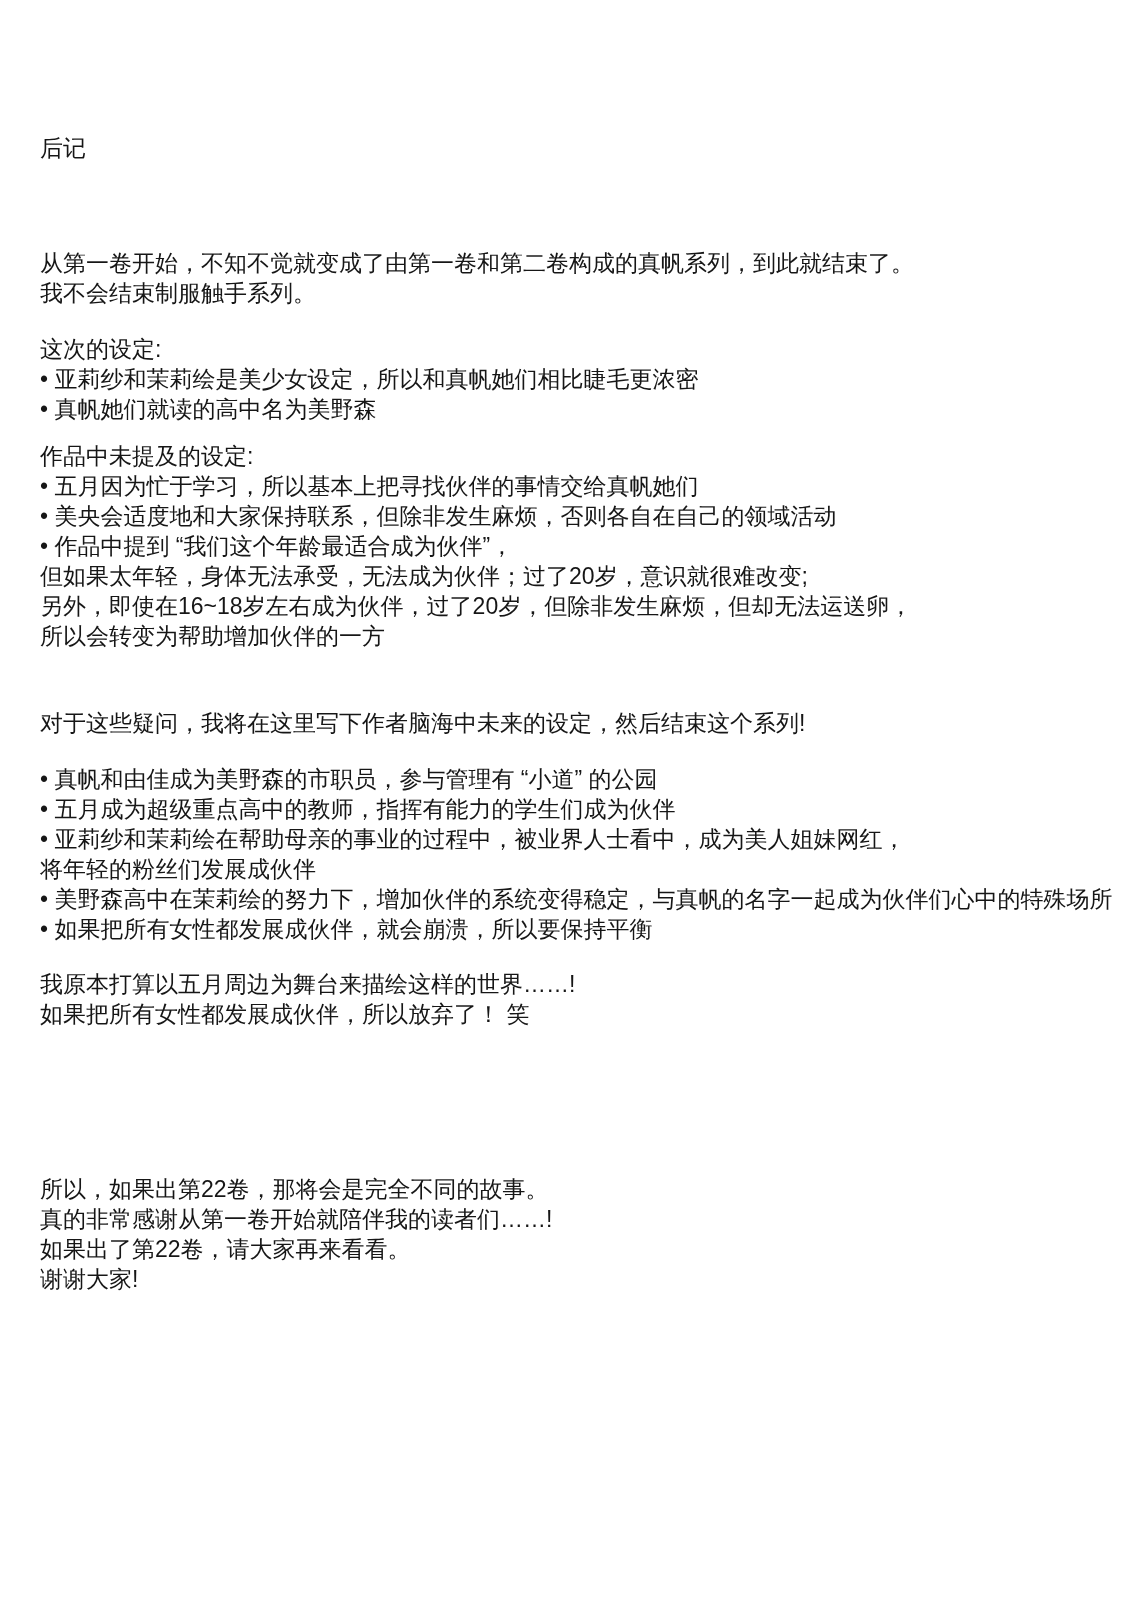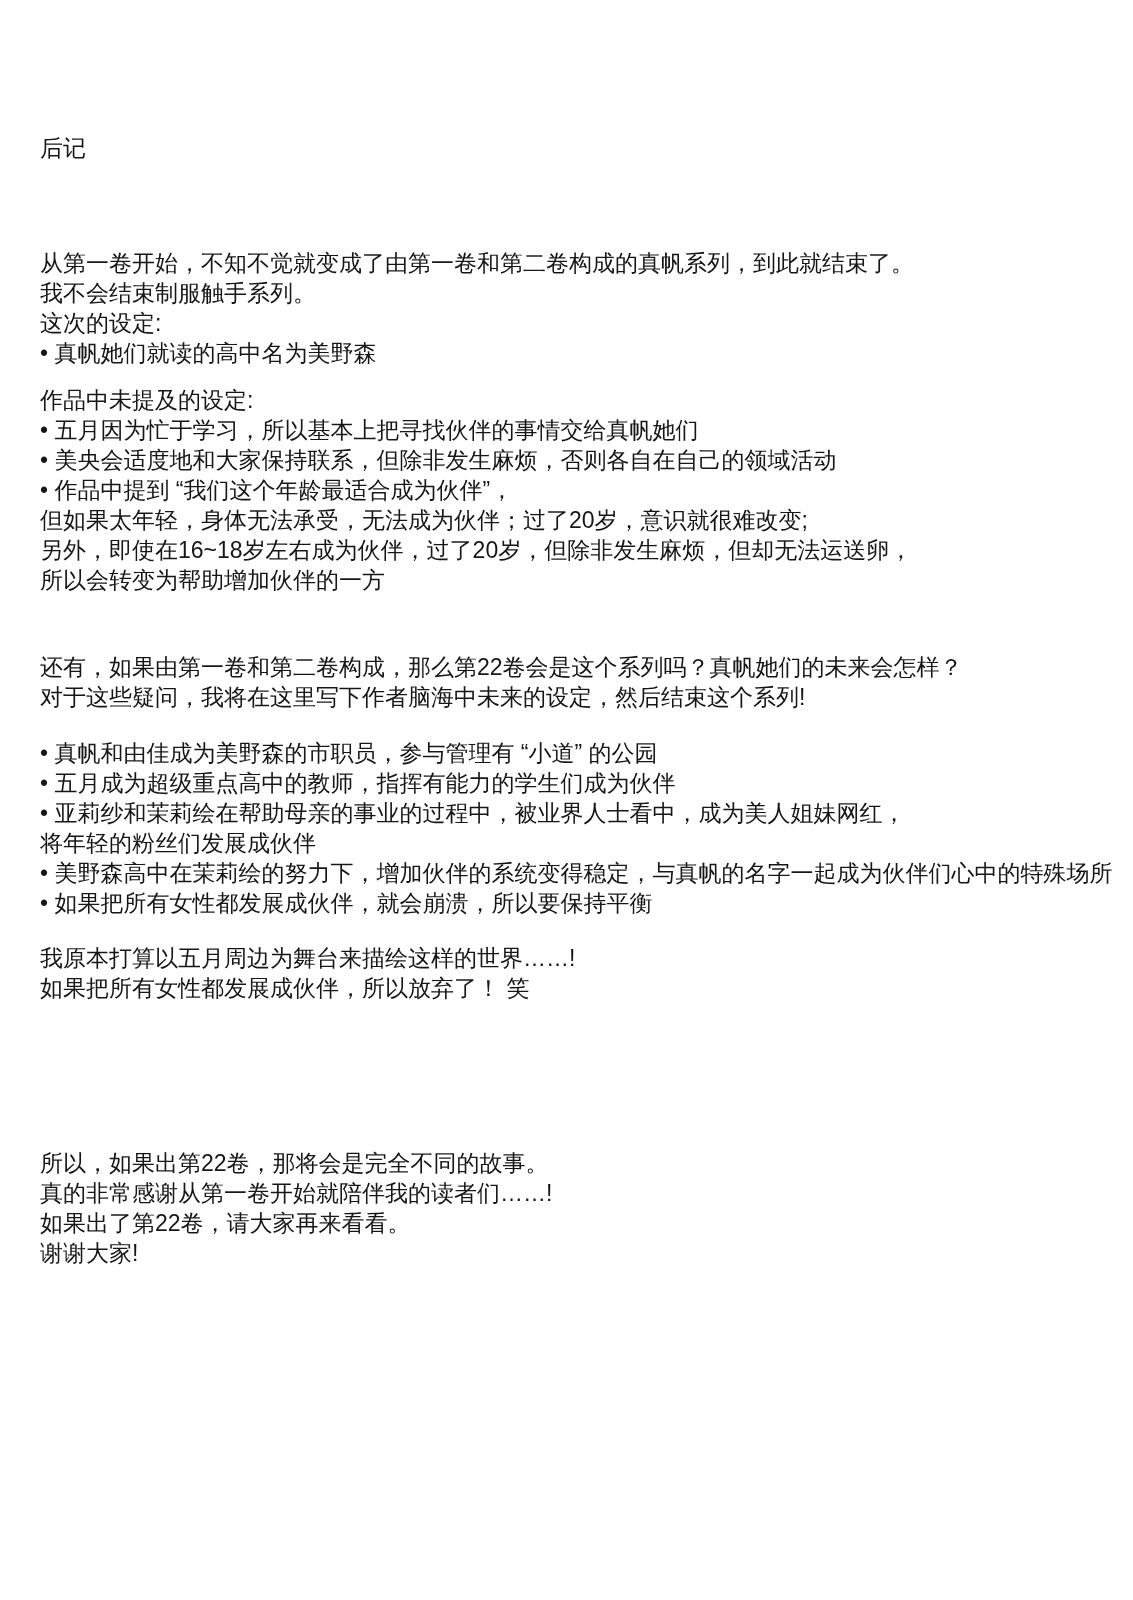--- a/index.html
+++ b/index.html
@@ -29,56 +29,56 @@
   .section {
     font-size: 23px;
     line-height: 30px;
   }
   .line {
     white-space: nowrap;
     min-height: 30px;
   }
   
   .sec-intro       { margin-top: 85px; }
-  .sec-settings    { }
+  .sec-settings    { margin-top: 26px; }
   .sec-unmentioned { margin-top: 17px; }
   .sec-question    { margin-top: 57px; }
   .sec-future      { margin-top: 26px; }
   .sec-stage       { margin-top: 25px; }
   .sec-closing     { margin-top: 145px; }
 </style>
 </head>
 <body>
 
 <div class="page">
 
   <div class="doc-title">后记</div>
 
   <div class="section sec-intro">
     <div class="line">从第一卷开始，不知不觉就变成了由第一卷和第二卷构成的真帆系列，到此就结束了。</div>
     <div class="line">我不会结束制服触手系列。</div>
   </div>
 
   <div class="section sec-settings">
     <div class="line">这次的设定:</div>
+    <div class="line">• 亚莉纱和茉莉绘是美少女设定，所以和真帆她们相比睫毛更浓密</div>
     <div class="line">• 真帆她们就读的高中名为美野森</div>
   </div>
 
   <div class="section sec-unmentioned">
     <div class="line">作品中未提及的设定:</div>
     <div class="line">• 五月因为忙于学习，所以基本上把寻找伙伴的事情交给真帆她们</div>
     <div class="line">• 美央会适度地和大家保持联系，但除非发生麻烦，否则各自在自己的领域活动</div>
     <div class="line">• 作品中提到 “我们这个年龄最适合成为伙伴”，</div>
     <div class="line">但如果太年轻，身体无法承受，无法成为伙伴；过了20岁，意识就很难改变;</div>
     <div class="line">另外，即使在16~18岁左右成为伙伴，过了20岁，但除非发生麻烦，但却无法运送卵，</div>
     <div class="line">所以会转变为帮助增加伙伴的一方</div>
   </div>
 
   <div class="section sec-question">
-    <div class="line">还有，如果由第一卷和第二卷构成，那么第22卷会是这个系列吗？真帆她们的未来会怎样？</div>
     <div class="line">对于这些疑问，我将在这里写下作者脑海中未来的设定，然后结束这个系列!</div>
   </div>
 
   <div class="section sec-future">
     <div class="line">• 真帆和由佳成为美野森的市职员，参与管理有 “小道” 的公园</div>
     <div class="line">• 五月成为超级重点高中的教师，指挥有能力的学生们成为伙伴</div>
     <div class="line">• 亚莉纱和茉莉绘在帮助母亲的事业的过程中，被业界人士看中，成为美人姐妹网红，</div>
     <div class="line">将年轻的粉丝们发展成伙伴</div>
     <div class="line">• 美野森高中在茉莉绘的努力下，增加伙伴的系统变得稳定，与真帆的名字一起成为伙伴们心中的特殊场所</div>
     <div class="line">• 如果把所有女性都发展成伙伴，就会崩溃，所以要保持平衡</div>

